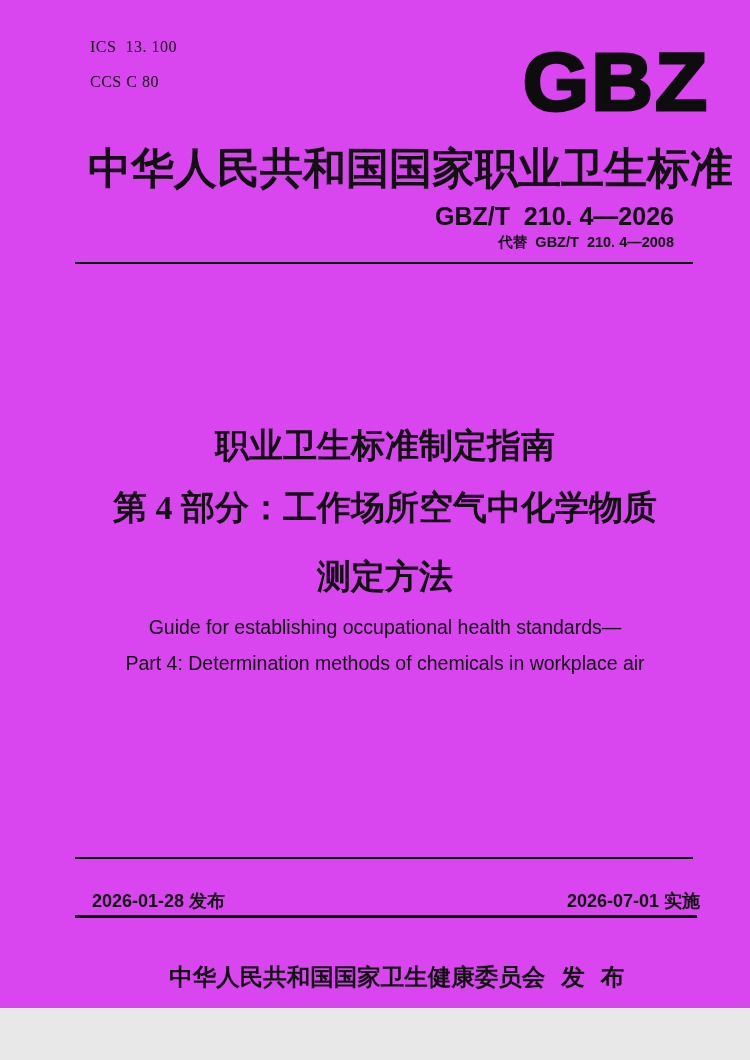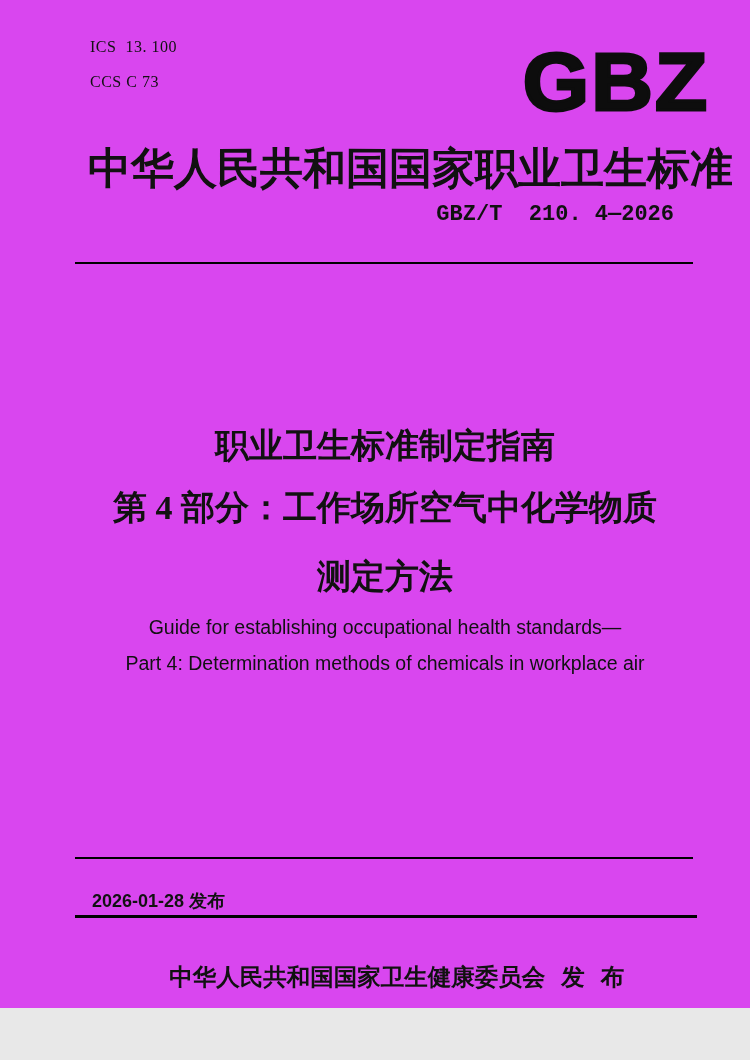--- a/index.html
+++ b/index.html
@@ -56,23 +56,23 @@
     font-family: "Liberation Sans", sans-serif;
     font-weight: bold;
     font-size: 43px;
     line-height: 1;
     letter-spacing: 0px;
     white-space: pre;
   }
   .standard-number {
     position: absolute;
     right: 76px; top: 202px;
-    font-family: Liberation Mono, monospace;
+    font-family: Liberation Sans, sans-serif;
     font-weight: bold;
-    font-size: 22px;
+    font-size: 25px;
     white-space: pre;
   }
   .replaces-note {
     position: absolute;
     right: 76px; top: 233px;
     font-family: "Liberation Sans", sans-serif;
     font-weight: bold;
     font-size: 14.5px;
     white-space: pre;
   }
@@ -148,45 +148,47 @@
     word-spacing: 10px;
   }
 </style>
 </head>
 <body>
 
 <div class="page">
 
   <div class="ics-code pre">ICS  13. 100</div>
 
-  <div class="ccs-code pre">CCS C 73</div>
+  <div class="ccs-code pre">CCS C 80</div>
 
   <div class="gbz-logo">GBZ</div>
 
   <div class="header-title">中华人民共和国国家职业卫生标准</div>
 
   <div class="standard-number">GBZ/T  210. 4—2026</div>
 
+  <div class="replaces-note">代替  GBZ/T  210. 4—2008</div>
 
   <div class="rule header-rule"></div>
 
   <div class="center-band cn-title t1">职业卫生标准制定指南</div>
 
   <div class="center-band cn-title t2">第 4 部分：工作场所空气中化学物质</div>
 
   <div class="center-band cn-title t3">测定方法</div>
 
   <div class="center-band en-subtitle e1">Guide for establishing occupational health standards—</div>
 
   <div class="center-band en-subtitle e2">Part 4: Determination methods of chemicals in workplace air</div>
 
   <div class="rule thin-rule"></div>
 
   <div class="issue-date">2026-01-28 发布</div>
 
+  <div class="implement-date">2026-07-01 实施</div>
 
   <div class="rule thick-rule"></div>
 
   <div class="publisher-line">
     <span class="publisher-name">中华人民共和国国家卫生健康委员会</span><span class="publish-label">发 布</span>
   </div>
 
 </div>
 
 </body></html>

